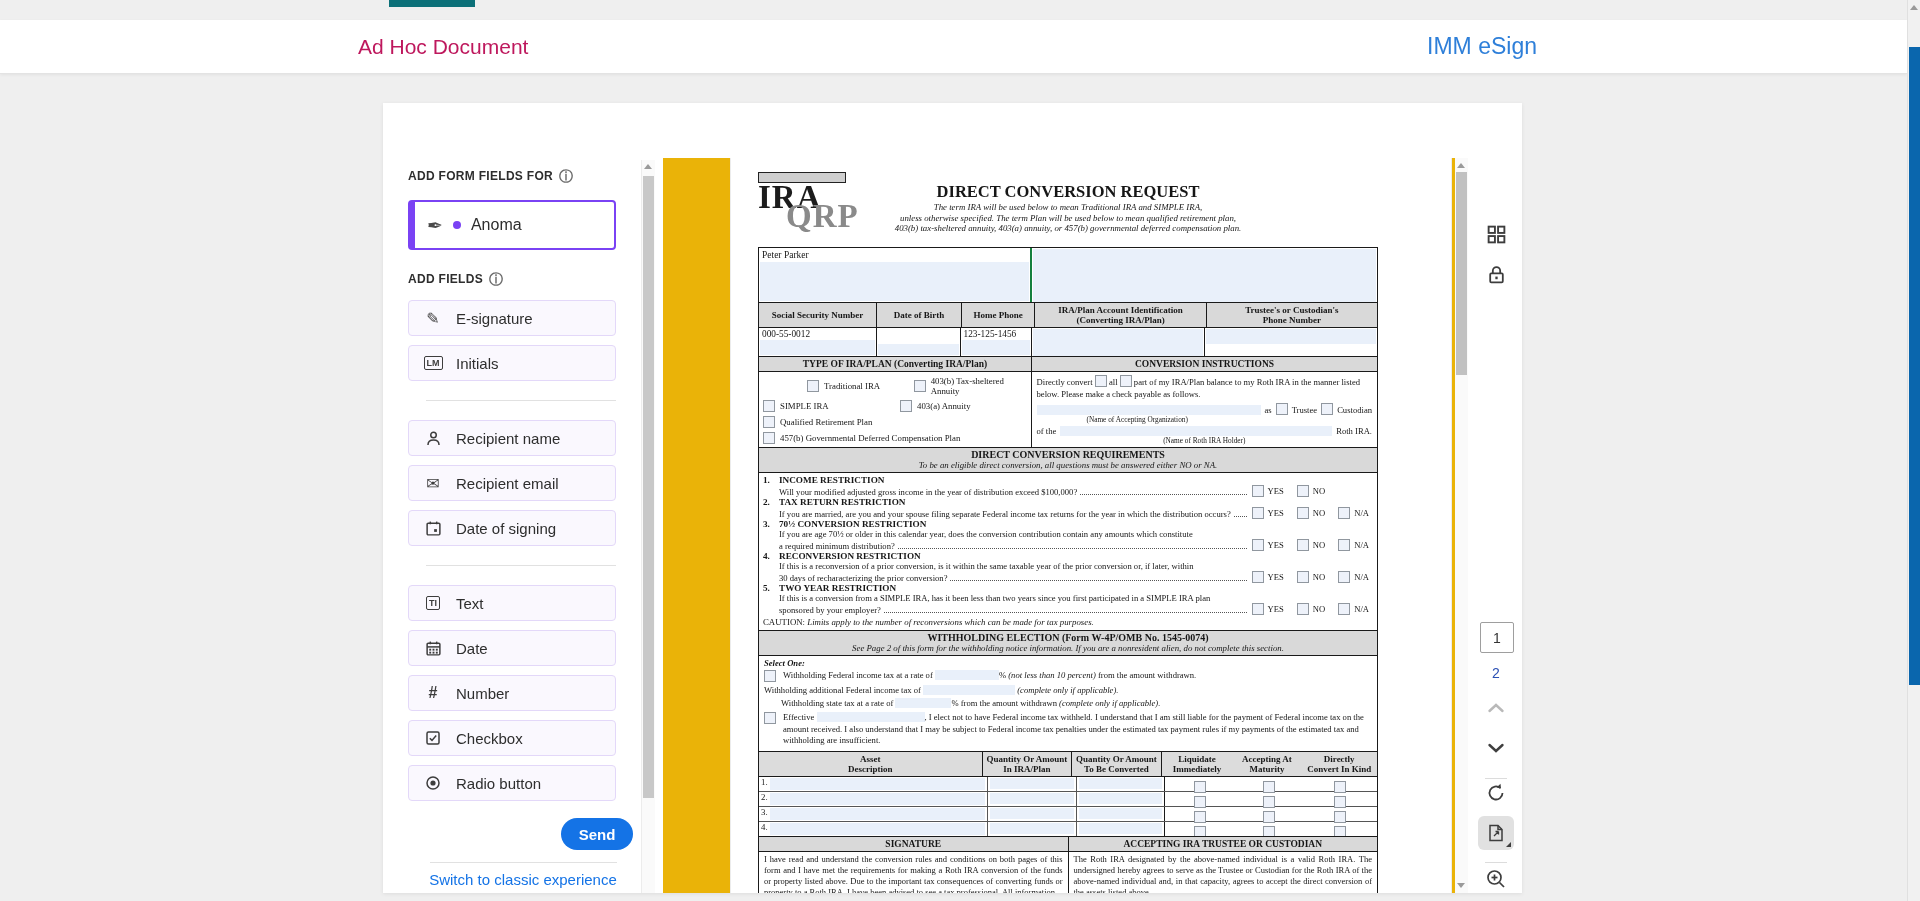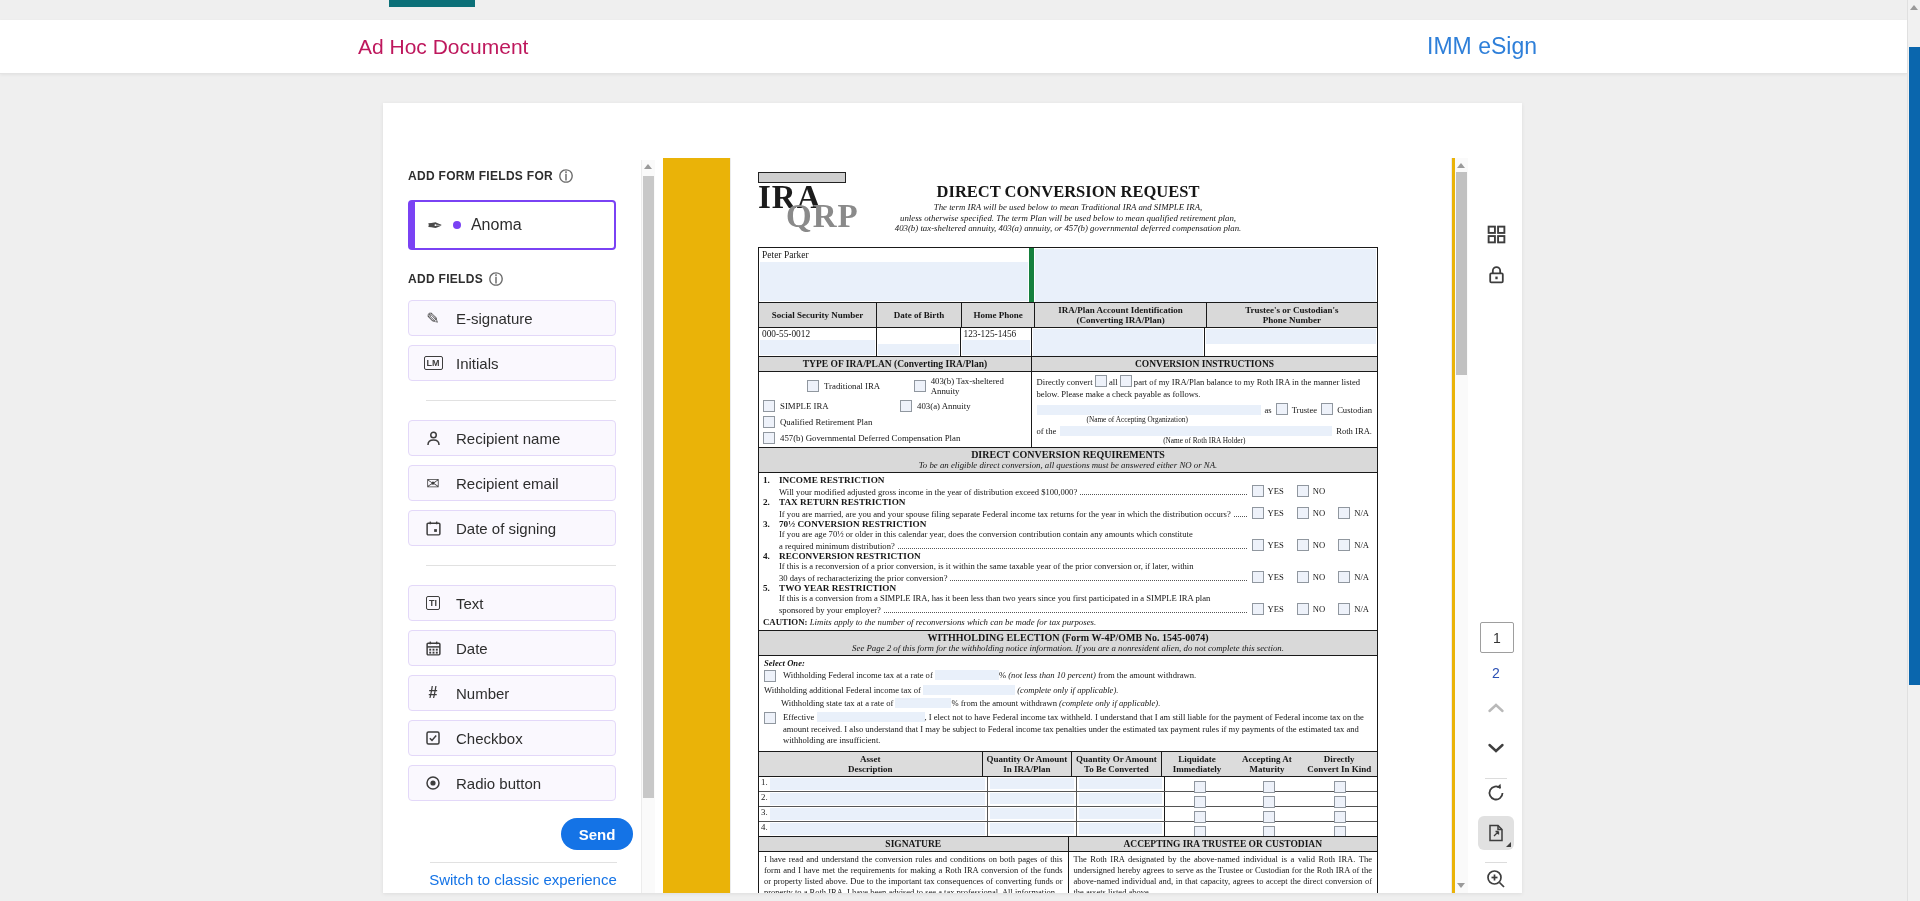--- a/index.html
+++ b/index.html
@@ -219,21 +219,21 @@
           <div id="doc-title">DIRECT CONVERSION REQUEST</div>
           <div class="doc-sub">
             <div>The term IRA will be used below to mean Traditional IRA and SIMPLE IRA,</div>
             <div>unless otherwise specified. The term Plan will be used below to mean qualified retirement plan,</div>
             <div>403(b) tax-sheltered annuity, 403(a) annuity, or 457(b) governmental deferred compensation plan.</div>
           </div>
         </div>
 
         <div class="ftable">
           <div style="display:flex;height:54px;">
-            <div style="width:44%;border-right:5px solid #15803d;display:flex;flex-direction:column;">
+            <div style="width:44%;border-right:2px solid #15803d;display:flex;flex-direction:column;">
               <div style="font-size:9.5px;padding:2px 3px;">Peter Parker</div>
               <div class="vblue" style="flex:1;margin:0 1px 1px;"></div>
             </div>
             <div style="width:56%;">
               <div class="vblue" style="height:100%;margin:1px;"></div>
             </div>
           </div>
         </div>
 
         <div class="ftable">
@@ -464,21 +464,21 @@
                       <span class="opt">
                         <span class="cb"></span>
                         <span>N/A</span>
                       </span>
                     </span>
                 </div>
               </div>
             </div>
 
             <div style="font-size:8.8px;margin-top:2px;">
-              <span style="font-weight:bold;">CAUTION:</span>
+              <span style="font-weight:normal;">CAUTION:</span>
               <span style="font-style:italic;">Limits apply to the number of reconversions which can be made for tax purposes.</span>
             </div>
           </div>
         </div>
 
         <div class="ftable">
           <div class="band">
             <div class="bt">WITHHOLDING ELECTION (Form W-4P/OMB No. 1545-0074)</div>
             <div class="bs">See Page 2 of this form for the withholding notice information. If you are a nonresident alien, do not complete this section.</div>
           </div>

